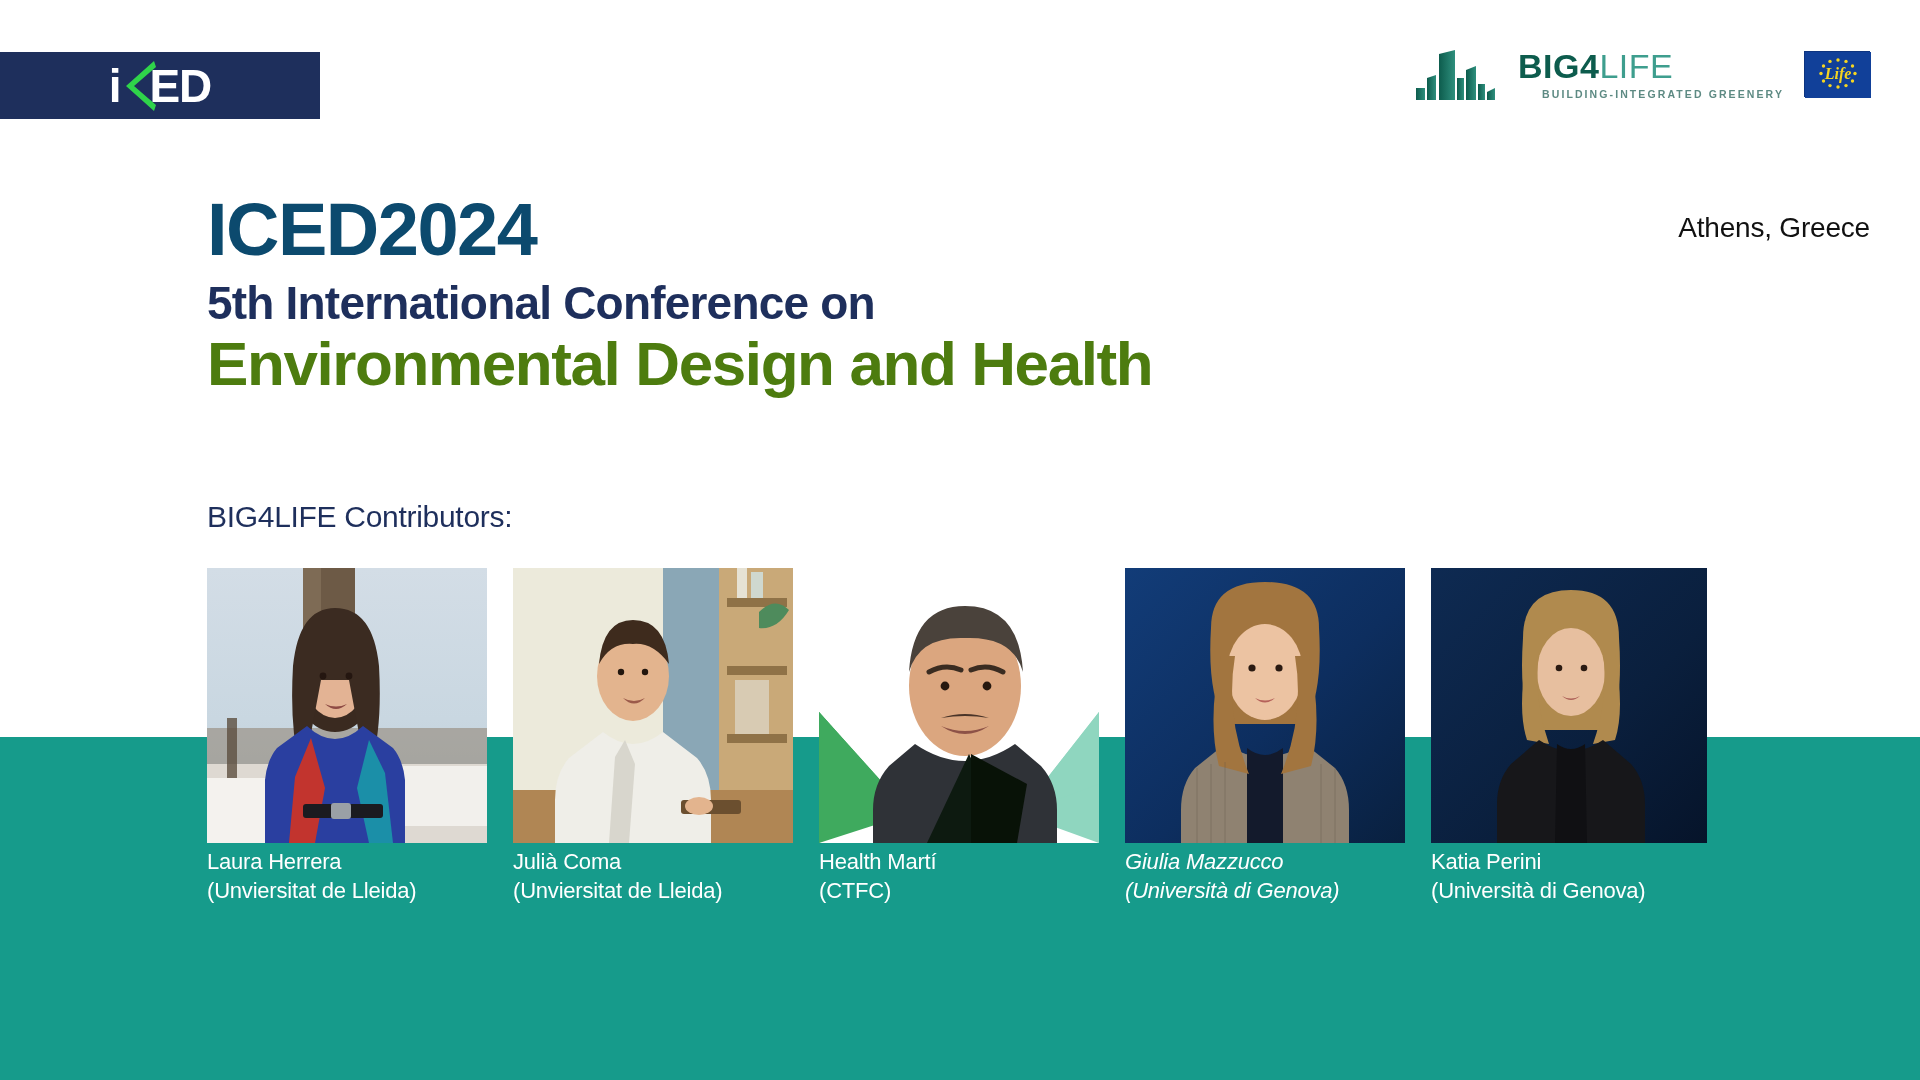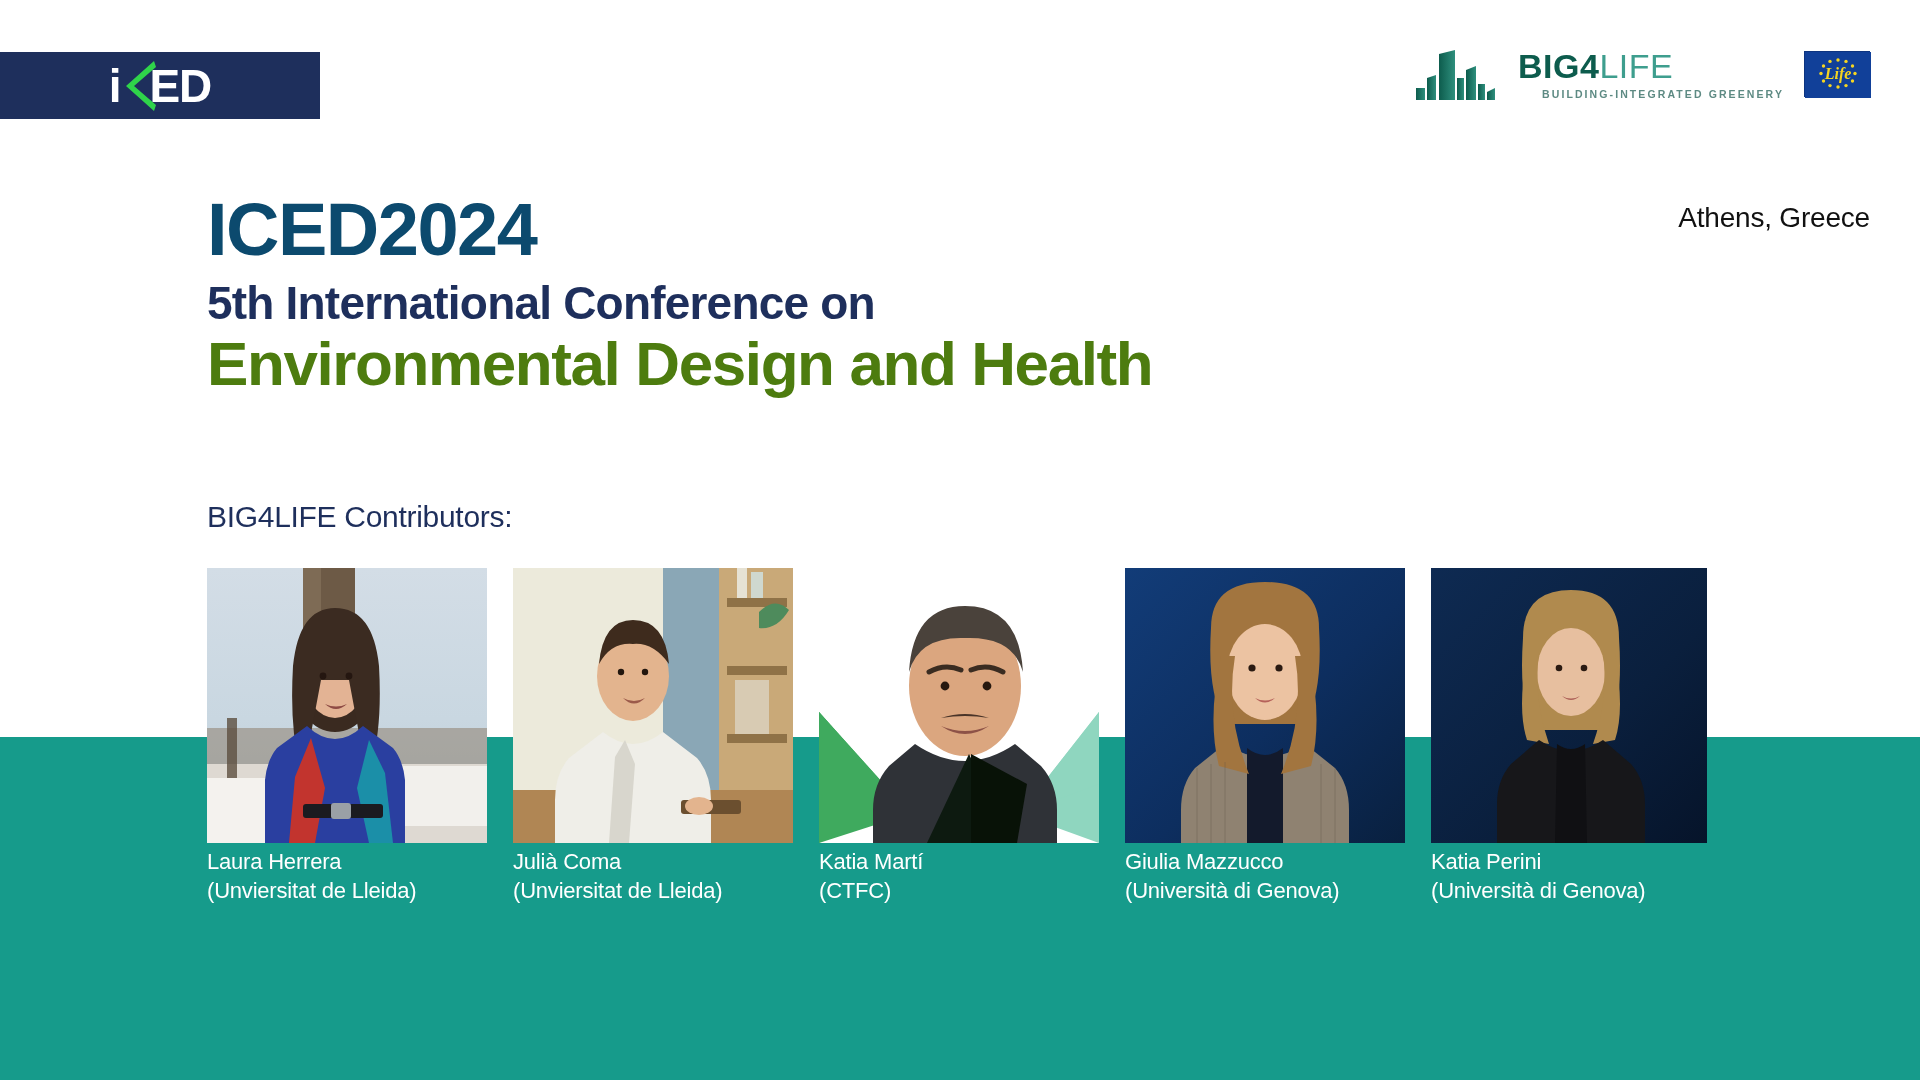--- a/index.html
+++ b/index.html
@@ -101,21 +101,21 @@
   
   .datebox {
     position:absolute; right:50px; top:198px; text-align:right;
   }
   .d-date {
     font-size:28px; font-weight:bold; color:#1e2f5c;
     letter-spacing:-0.4px; line-height:1.25;
   }
   .d-place {
     font-size:28px; font-weight:normal; color:#111111;
-    letter-spacing:-0.2px; line-height:1.3; margin-top:2px;
+    letter-spacing:-0.2px; line-height:1.3; margin-top:12px;
   }
 
   
   .contrib-label {
     position:absolute; left:207px; top:500px;
     font-size:30px; color:#1e2f5c; font-weight:normal;
     letter-spacing:-0.3px;
   }
 
   
@@ -379,25 +379,25 @@
       <div class="name-line1">Laura Herrera</div>
       <div class="name-line2">(Unviersitat de Lleida)</div>
     </div>
 
     <div class="name-item" style="left:306px;">
       <div class="name-line1">Julià Coma</div>
       <div class="name-line2">(Unviersitat de Lleida)</div>
     </div>
 
     <div class="name-item" style="left:612px;">
-      <div class="name-line1">Katia Martí</div>
+      <div class="name-line1">Health Martí</div>
       <div class="name-line2">(CTFC)</div>
     </div>
 
-    <div class="name-item" style="left:918px;">
+    <div class="name-item" style="left:918px;font-style:italic;">
       <div class="name-line1">Giulia Mazzucco</div>
       <div class="name-line2">(Università di Genova)</div>
     </div>
 
     <div class="name-item" style="left:1224px;">
       <div class="name-line1">Katia Perini</div>
       <div class="name-line2">(Università di Genova)</div>
     </div>
 
   </div>

